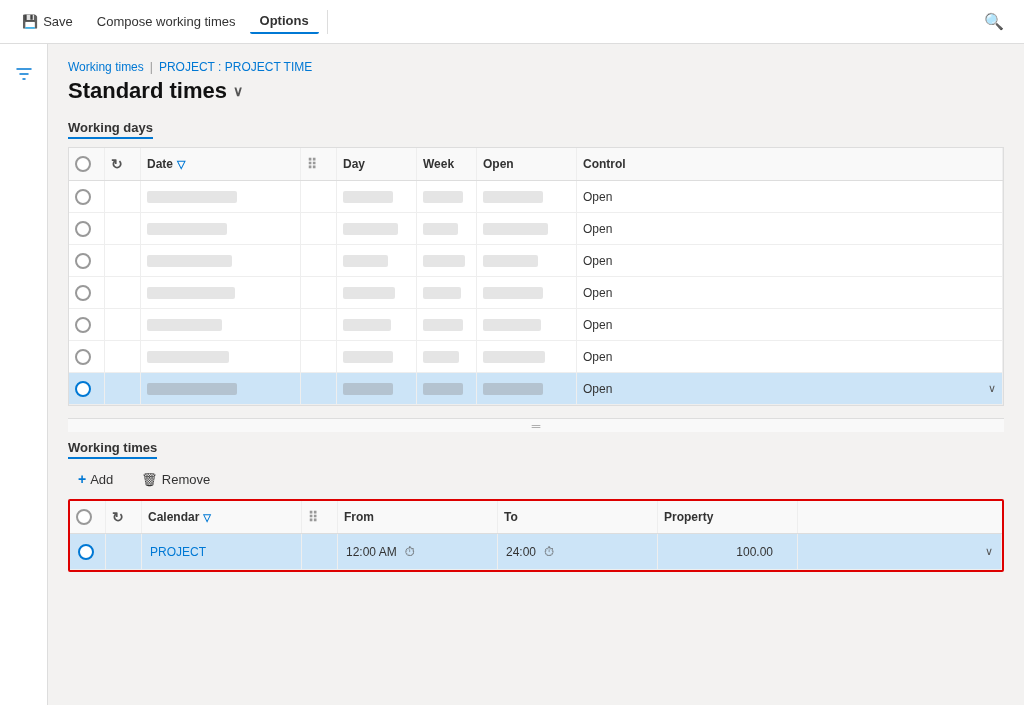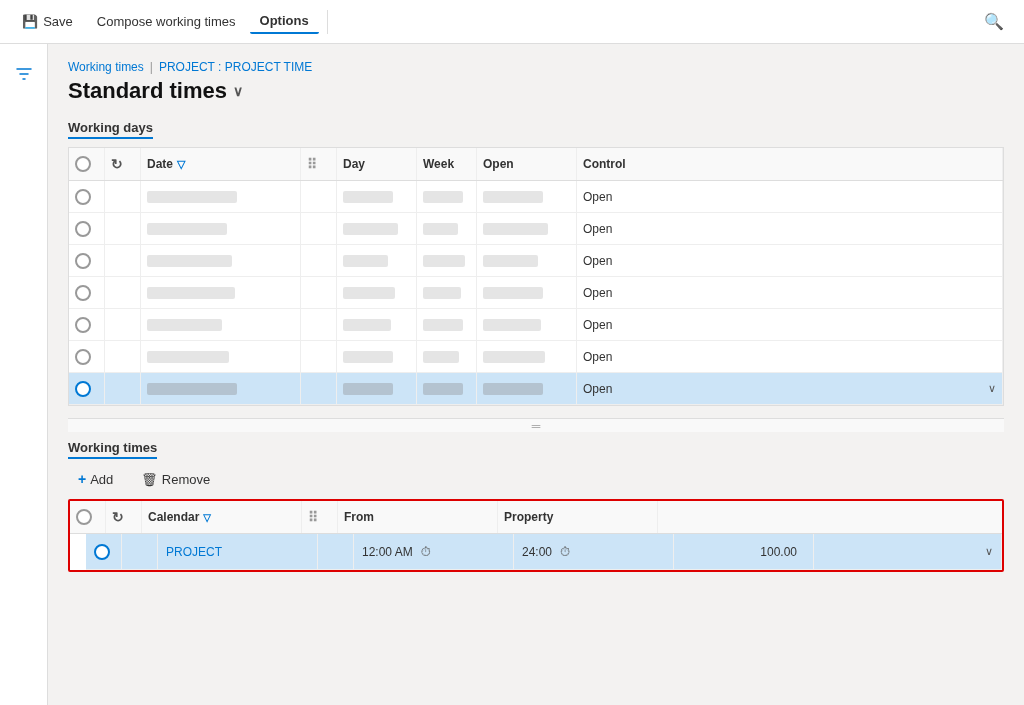--- a/index.html
+++ b/index.html
@@ -246,21 +246,20 @@
       border-bottom: 1px solid #ddd;
       font-weight: 600;
       font-size: 12px;
     }
     .wt-grid-row {
       display: grid;
       grid-template-columns: 36px 36px 160px 36px 160px 160px 140px 1fr;
       border-bottom: 1px solid #eee;
       min-height: 36px;
       background: #cce4f7;
-      margin-left: 16px;
     }
     .wt-grid-cell {
       padding: 6px 8px;
       border-right: 1px solid #eee;
       display: flex;
       align-items: center;
       font-size: 12px;
     }
     .link-text {
       color: #0078d4;
@@ -530,20 +529,23 @@
             <span>Calendar</span>
             <span class="filter-icon" style="font-size:10px;">▽</span>
           </div>
           <div class="grid-header-cell">
             <span class="drag-handle">⠿</span>
           </div>
           <div class="grid-header-cell">
             <span>From</span>
           </div>
           <div class="grid-header-cell">
+            <span>To</span>
+          </div>
+          <div class="grid-header-cell">
             <span>Property</span>
           </div>
         </div>
 
         <div class="wt-grid-row">
           <div class="wt-grid-cell">
             <span class="circle-checkbox" style="border-color:#0078d4;"></span>
           </div>
           <div class="wt-grid-cell"></div>
           <div class="wt-grid-cell">
@@ -551,21 +553,21 @@
           </div>
           <div class="wt-grid-cell"></div>
           <div class="wt-grid-cell" style="gap:4px;align-items:center;">
             <span>12:00 AM</span>
             <span class="clock-icon">⏱</span>
           </div>
           <div class="wt-grid-cell" style="gap:4px;">
             <span>24:00</span>
             <span class="clock-icon">⏱</span>
           </div>
-          <div class="wt-grid-cell" style="justify-content:flex-end; padding-right:16px;">
+          <div class="wt-grid-cell" style="justify-content:flex-end; padding-right:24px;">
             <span>100.00</span>
           </div>
           <div class="wt-grid-cell" style="justify-content:flex-end;">
             <span class="dropdown-chevron">∨</span>
           </div>
         </div>
       </div>
     </div>
 
   </div>

